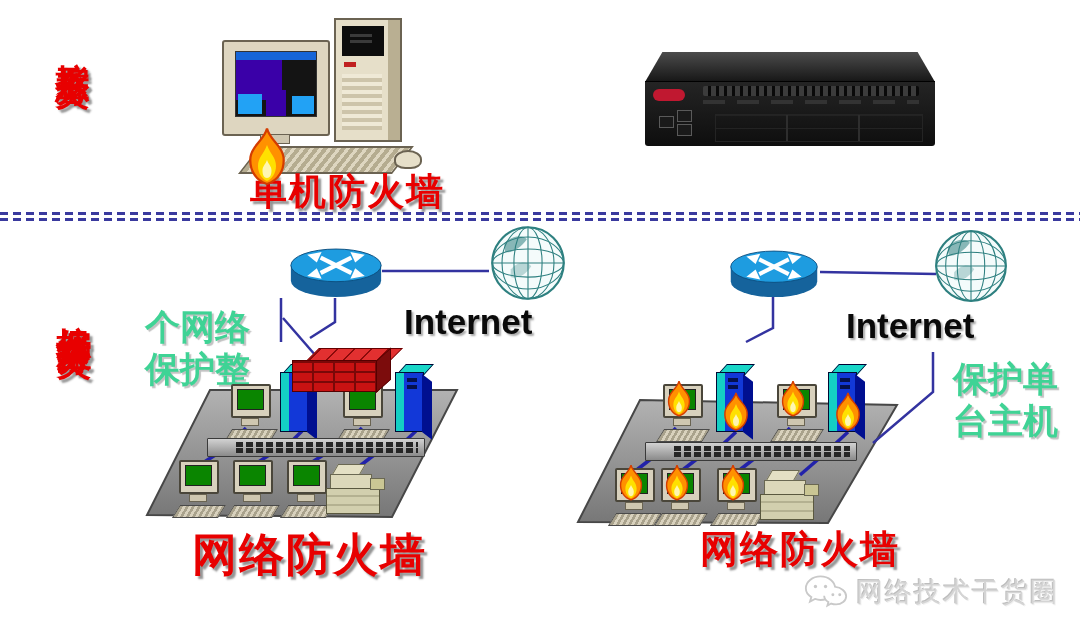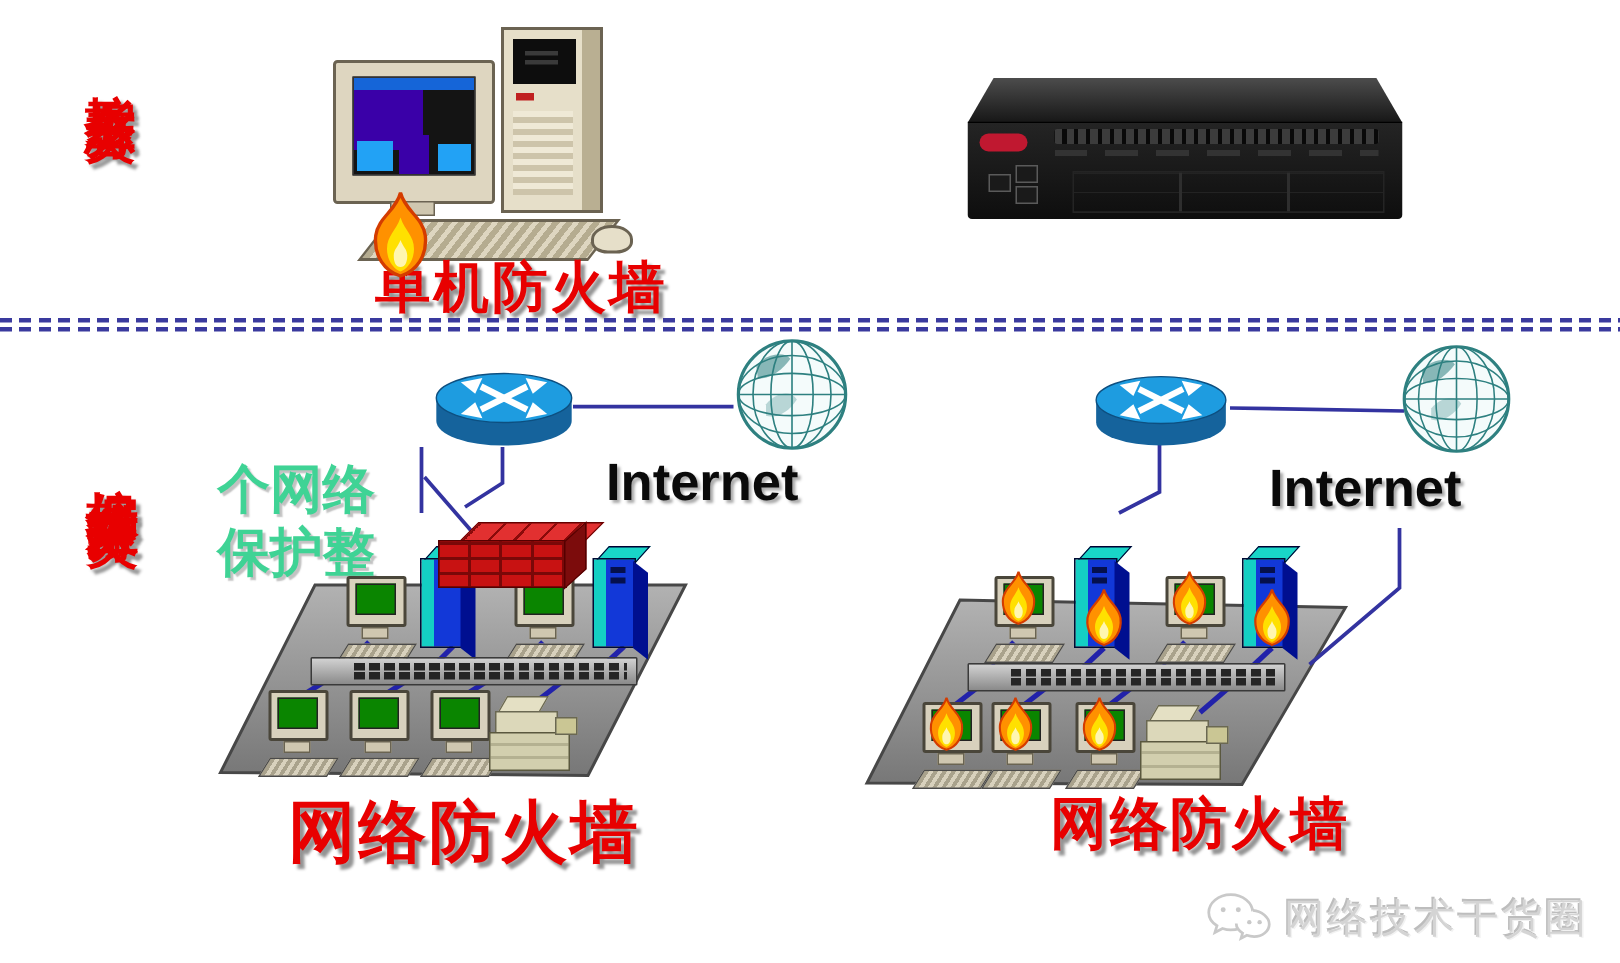--- a/index.html
+++ b/index.html
@@ -107,21 +107,21 @@
              transform:skewX(-45deg);transform-origin:bottom left;
              background-image:repeating-linear-gradient(90deg,#8a0a0a 0 2px,transparent 2px 17px);}
   .brick-front{position:absolute;left:0;top:12px;width:84px;height:30px;background:#c81212;border:1px solid #550000;
                background-image:
                 repeating-linear-gradient(0deg,transparent 0 8px,#7a0808 8px 10px),
                 repeating-linear-gradient(90deg,transparent 0 19px,#7a0808 19px 21px);}
   .brick-side{position:absolute;left:84px;top:13px;width:13px;height:30px;background:#7c0c0c;
               transform:skewY(-42deg);transform-origin:top left;border:1px solid #550000;}
 
   .fire{position:absolute;z-index:6;}
-  .wm{position:absolute;display:flex;align-items:center;gap:8px;z-index:7;margin-top:20px;}
+  .wm{position:absolute;display:flex;align-items:center;gap:8px;z-index:7;}
   .wm-text{color:#d4d4d4;font-size:27px;letter-spacing:2px;
            text-shadow:1px 1px 0 #f2f2f2,-1px -1px 0 #bdbdbd;white-space:nowrap;}
   svg.overlay{position:absolute;z-index:1;}
   svg.icon{position:absolute;z-index:2;}
 </style>
 </head>
 <body>
 
 <div class="stage">
 
@@ -337,20 +337,24 @@
       <line x1="240" y1="250" x2="262" y2="231"></line>
     </g>
   </svg>
   <svg class="icon" style="left:728px;top:248px;" width="92" height="54" viewBox="0 0 100 58">
       <use href="#sym-router"></use>
     </svg>
   <svg class="icon" style="left:933px;top:228px;" width="76" height="76" viewBox="0 0 72 72">
       <use href="#sym-globe"></use>
     </svg>
   <div class="internet-label" style="left:846px;top:306px;">Internet</div>
+  <div class="note-green" style="left:953px;top:358px;">
+    <div>保护单</div>
+    <div>台主机</div>
+  </div>
 
   <div class="server" style="left:716px;top:364px;">
     <div class="server-top"></div>
     <div class="server-front">
         <i></i>
         <i></i>
       </div>
     <div class="server-side"></div>
   </div>
   <div class="server" style="left:828px;top:364px;">

